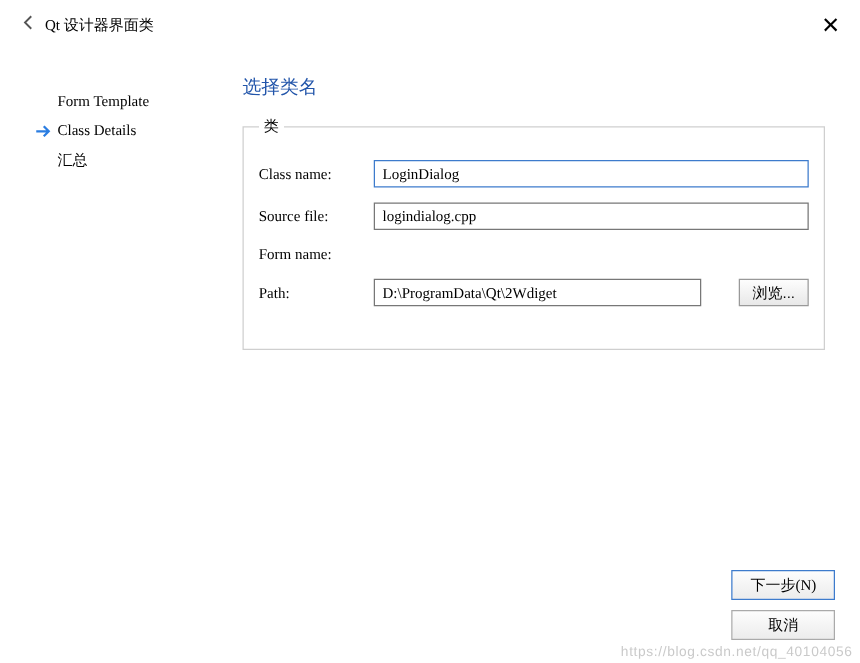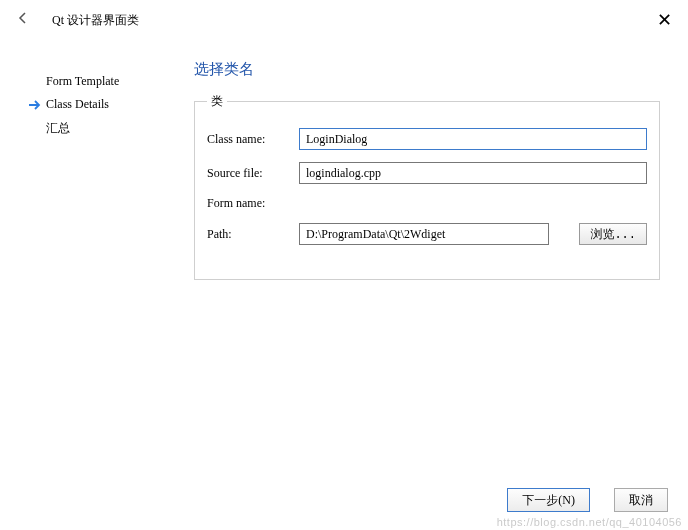--- a/index.html
+++ b/index.html
@@ -15,21 +15,21 @@
     .title-bar {
       display: flex;
       align-items: center;
       justify-content: space-between;
       padding: 8px 16px;
       height: 40px;
     }
     .title-left {
       display: flex;
       align-items: center;
-      gap: 22px;
+      gap: 6px;
     }
     .back-arrow {
       font-size: 14px;
       color: #333;
       cursor: pointer;
     }
     .window-title {
       font-size: 12px;
       color: #000;
     }
@@ -102,31 +102,32 @@
       outline: none;
     }
     .form-row input.focused {
       border: 1px solid #3d7bcc;
     }
     .browse-btn {
       height: 22px;
       padding: 0 10px;
       border: 1px solid #999;
       background: linear-gradient(#fdfdfd,#e8e8e8);
-      font-family: Liberation Mono, monospace;
+      font-family: Liberation Sans, sans-serif;
       font-size: 12px;
       cursor: pointer;
       margin-left: 24px;
     }
     .button-bar {
       position: absolute;
       right: 20px;
       bottom: 18px;
       display: flex;
-      gap: 24px;
+      gap: 8px;
+      flex-direction: column;
     }
     .button-bar button {
       height: 24px;
       padding: 0 14px;
       border: 1px solid #aaa;
       background: linear-gradient(#fdfdfd,#ececec);
       font-family: "SimSun", "宋体", serif;
       font-size: 12px;
       cursor: pointer;
     }

